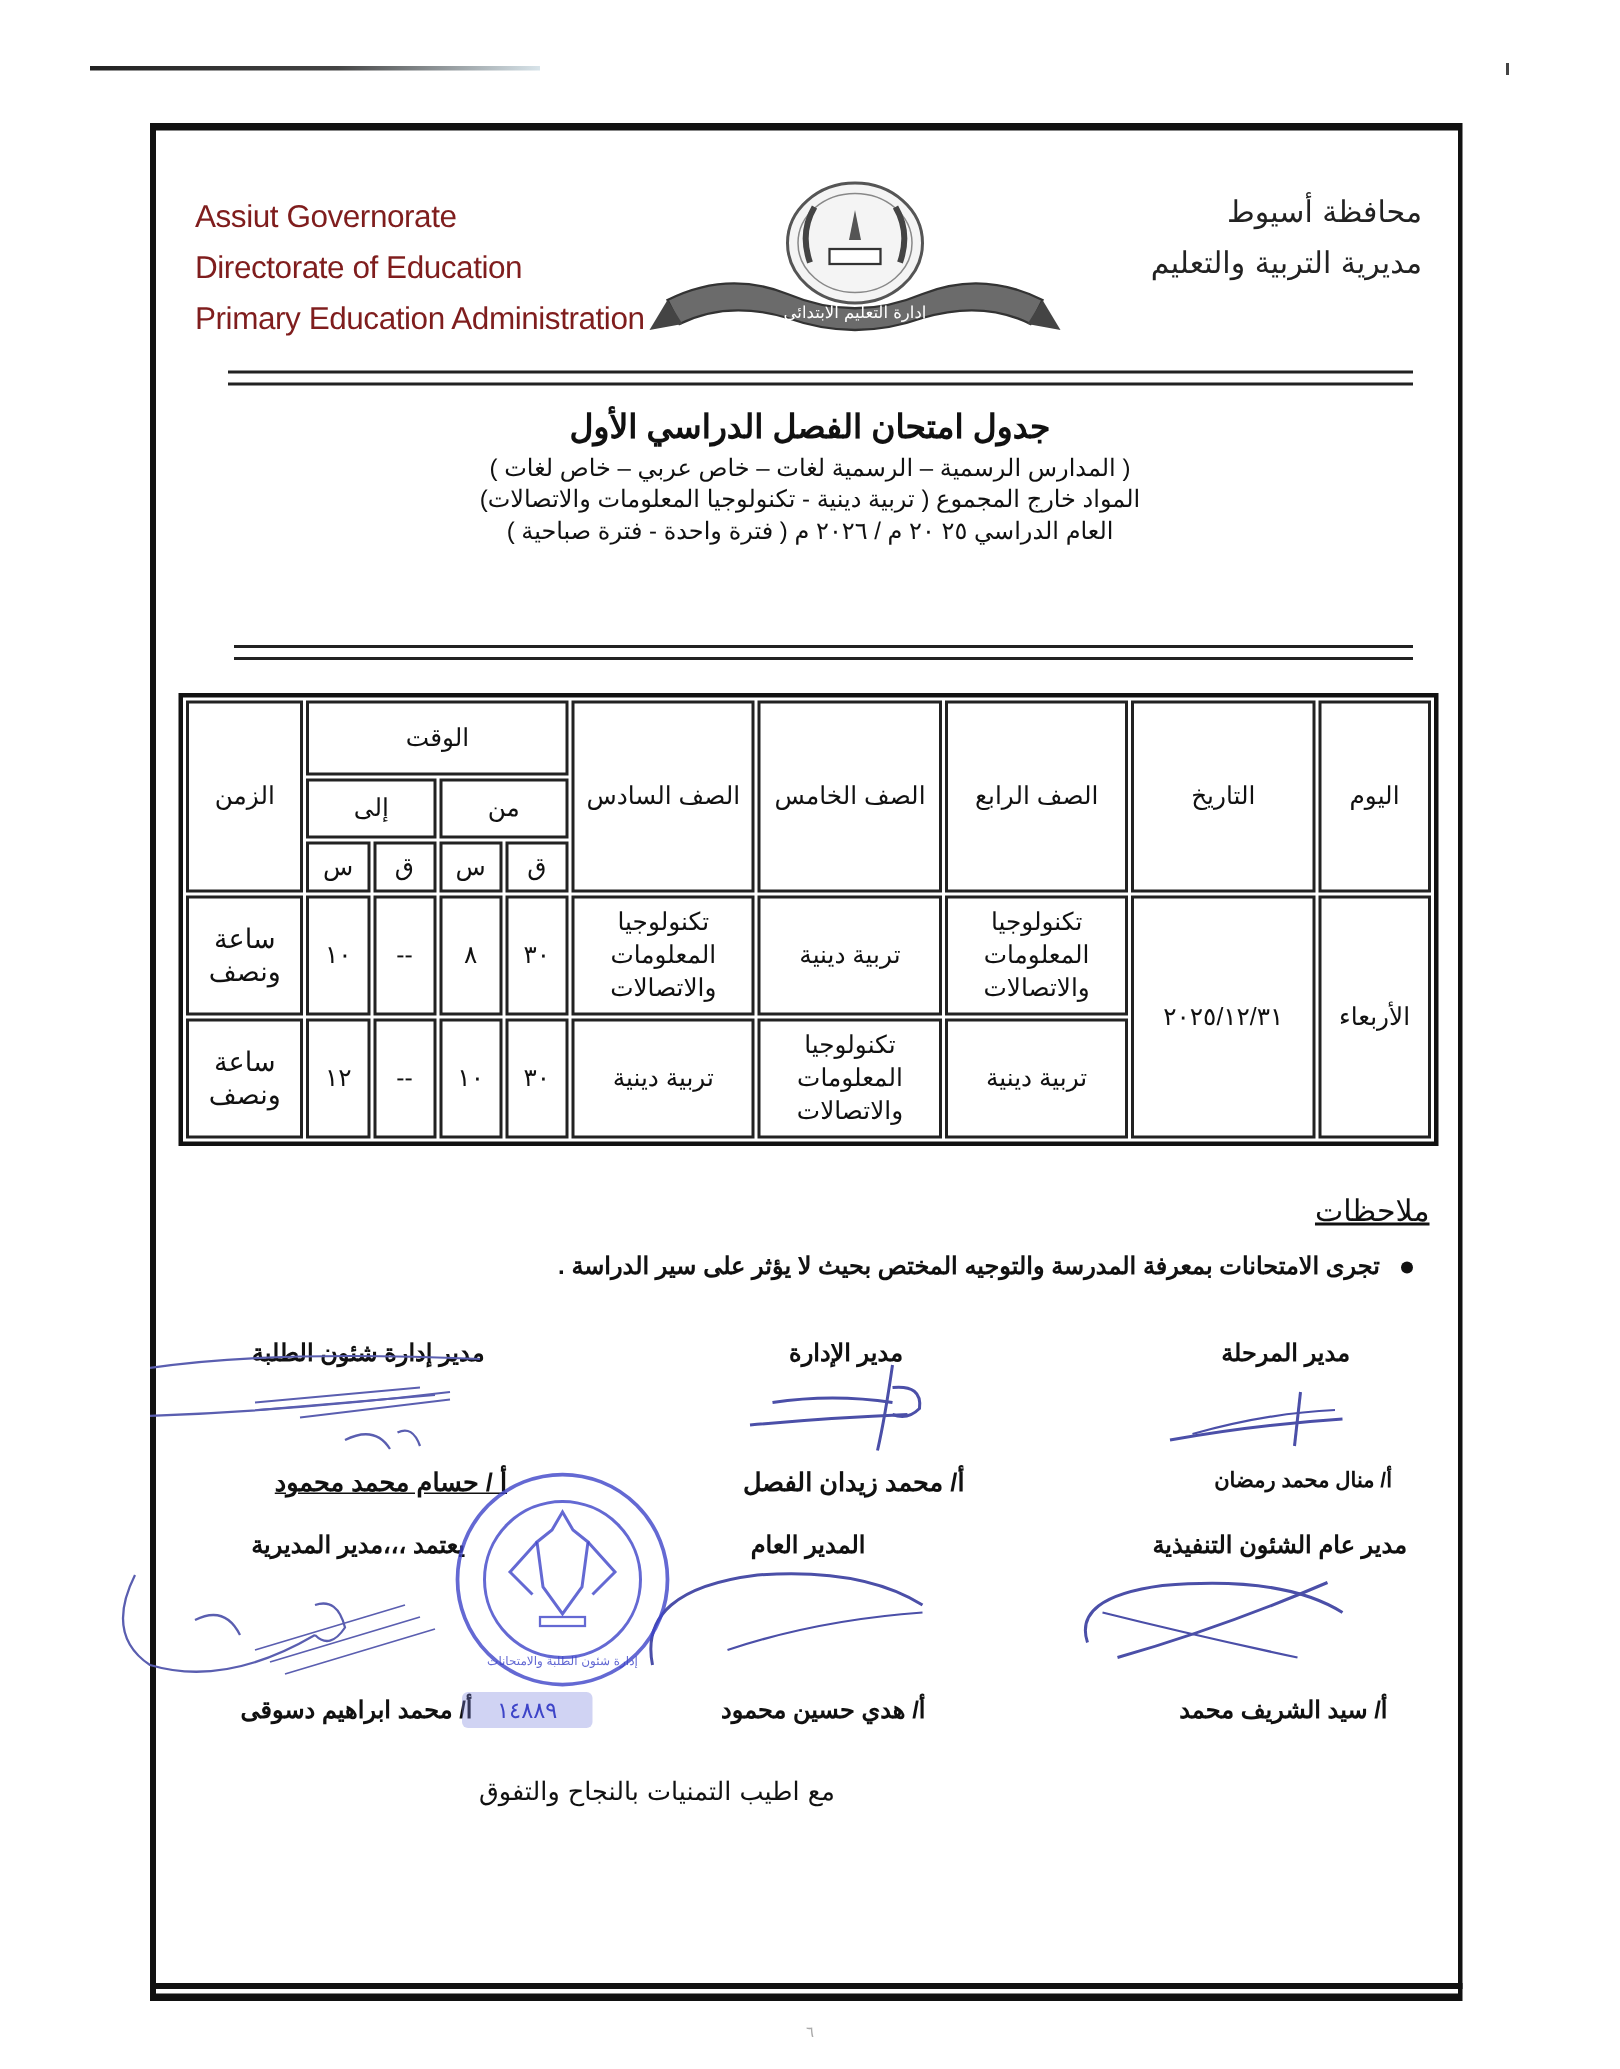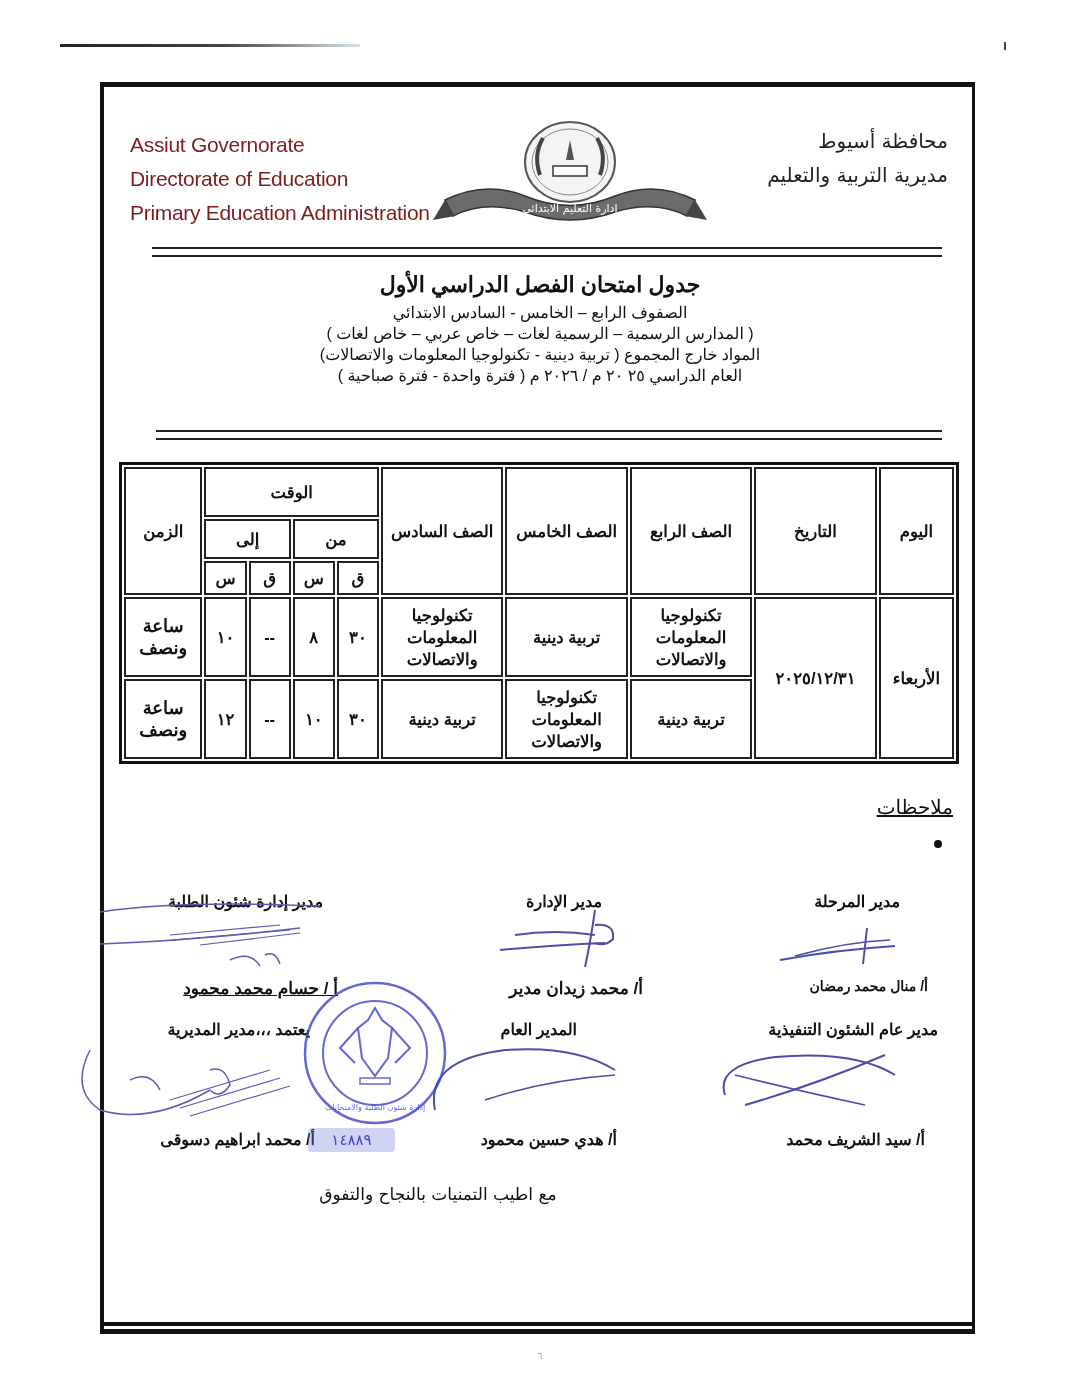--- a/index.html
+++ b/index.html
@@ -11,21 +11,21 @@
   .hdr-en { position:absolute; left:130px; top:128px; font-family:"Liberation Sans", sans-serif; font-size:21px; line-height:34px; color:#7f1d1d; letter-spacing:-0.3px; }
   .hdr-ar { position:absolute; right:132px; top:124px; direction:rtl; text-align:right; font-family:"DejaVu Sans", sans-serif; font-size:20px; line-height:34px; color:#222; }
   .logo { position:absolute; left:425px; top:120px; width:290px; height:110px; }
   .dblrule { position:absolute; height:6px; border-top:2px solid #222; border-bottom:2px solid #222; }
   .titleblock { position:absolute; left:200px; width:680px; top:268px; text-align:center; direction:rtl; }
   .title { font-family:Liberation Sans, sans-serif; font-weight:bold; font-size:22px; line-height:34px; }
   .sub { font-family:"Liberation Sans", sans-serif; font-size:16px; line-height:21px; }
 
   table.sched { position:absolute; left:119px; top:462px; width:840px; border-collapse:separate; border-spacing:2px; border:3px solid #111; direction:rtl; background:#fff; }
   table.sched td { border:2px solid #222; text-align:center; vertical-align:middle; font-family:"Liberation Sans", sans-serif; font-size:16.5px; line-height:22px; padding:0; }
-  table.sched td.bold { font-weight:bold;text-align:center; }
+  table.sched td.bold { font-weight:normal;text-align:center; }
   .notes-h { position:absolute; right:127px; top:795px; direction:rtl; font-family:"Liberation Sans", sans-serif; font-size:20px; text-decoration:underline; }
   .note { position:absolute; right:138px; top:834px; direction:rtl; font-family:"Liberation Sans", sans-serif; font-weight:bold; font-size:16px; }
   .note .bullet { display:inline-block; width:8px; height:8px; border-radius:50%; background:#111; margin-left:14px; vertical-align:middle; }
   .sig { position:absolute; direction:rtl; font-family:"Liberation Sans", sans-serif; font-weight:bold; font-size:16px; white-space:nowrap; }
   .closing { position:absolute; left:0; width:876px; top:1184px; text-align:center; direction:rtl; font-family:"DejaVu Serif", serif; font-size:17px; }
   .ink { position:absolute; }
   .footer-rule { position:absolute; left:100px; top:1322px; width:875px; height:4px; background:#111; }
   .pagenum { position:absolute; left:520px; top:1350px; width:40px; text-align:center; font-size:10px; color:#aaa; }
 </style>
 </head>
@@ -57,21 +57,20 @@
 
 <div class="hdr-ar">
   <div>محافظة أسيوط</div>
   <div>مديرية التربية والتعليم</div>
 </div>
 
 <div class="dblrule" style="left:152px; top:247px; width:790px;"></div>
 
 <div class="titleblock">
   <div class="title">جدول امتحان الفصل الدراسي الأول</div>
-  <div class="sub">الصفوف الرابع – الخامس - السادس الابتدائي</div>
   <div class="sub">( المدارس الرسمية – الرسمية لغات – خاص عربي – خاص لغات )</div>
   <div class="sub">المواد خارج المجموع ( تربية دينية - تكنولوجيا المعلومات والاتصالات)</div>
   <div class="sub">العام الدراسي ٢٥ ٢٠ م / ٢٠٢٦ م  ( فترة واحدة - فترة صباحية )</div>
 </div>
 
 <div class="dblrule" style="left:156px; top:430px; width:786px;"></div>
 
 <table class="sched">
   <colgroup>
     <col style="width:75px">
@@ -125,29 +124,29 @@
     <td class="bold">١٠</td>
     <td class="bold">--</td>
     <td class="bold">١٢</td>
     <td class="bold" style="font-size:18px">ساعة ونصف</td>
   </tr>
 </tbody>
   </table>
 
 <div class="notes-h">ملاحظات</div>
 <div class="note">
-  <span class="bullet"></span>
+  <span class="bullet"></span><span>تجرى الامتحانات  بمعرفة المدرسة والتوجيه المختص بحيث لا يؤثر على سير الدراسة .</span>
 </div>
 
 <div class="sig" style="right:180px; top:892px;">مدير المرحلة</div>
 <div class="sig" style="right:478px; top:892px;">مدير الإدارة</div>
 <div class="sig" style="right:757px; top:892px;">مدير  إدارة شئون الطلبة</div>
 
 <div class="sig" style="right:152px; top:978px; font-size:14px;">أ/ منال محمد رمضان</div>
-<div class="sig" style="right:437px; top:978px; font-size:17px;">أ/ محمد زيدان مدير</div>
+<div class="sig" style="right:437px; top:978px; font-size:17px;">أ/ محمد زيدان الفصل</div>
 <div class="sig" style="right:742px; top:978px; font-size:17px;text-decoration:underline;">أ /  حسام محمد محمود</div>
 
 <div class="sig" style="right:142px; top:1020px;">مدير عام الشئون التنفيذية</div>
 <div class="sig" style="right:503px; top:1020px;">المدير العام</div>
 <div class="sig" style="right:770px; top:1020px;">يعتمد ،،،مدير المديرية</div>
 
 <div class="sig" style="right:155px; top:1130px;">أ/ سيد الشريف  محمد</div>
 <div class="sig" style="right:463px; top:1130px;">أ/ هدي حسين محمود</div>
 <div class="sig" style="right:765px; top:1130px;">أ/ محمد ابراهيم دسوقى</div>
 

